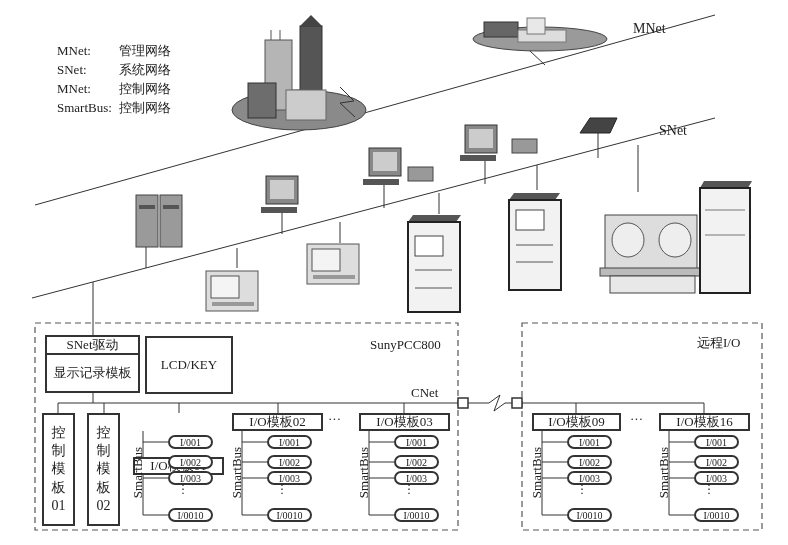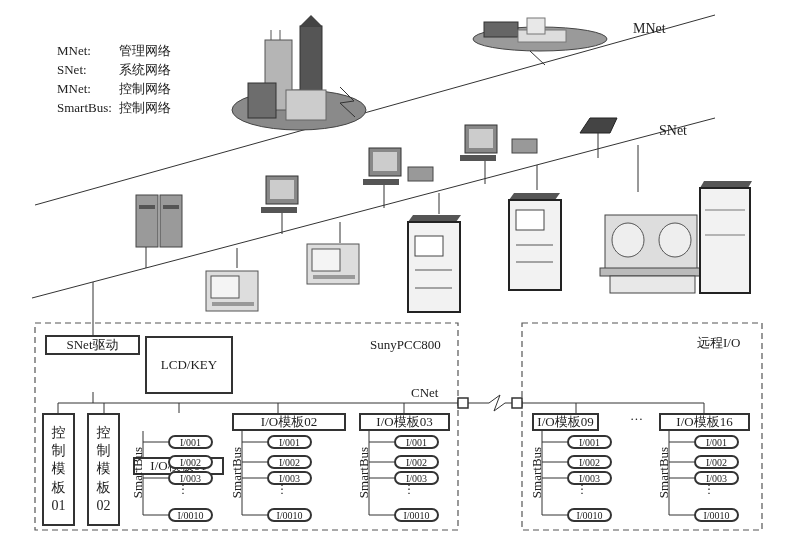--- a/index.html
+++ b/index.html
@@ -188,20 +188,21 @@
     <span class="t legend-key" style="left:37px;top:63px;">SNet:</span>
     <span class="t legend-val" style="left:119px;top:63px;">系统网络</span>
     <span class="t legend-key" style="left:37px;top:82px;">MNet:</span>
     <span class="t legend-val" style="left:119px;top:82px;">控制网络</span>
     <span class="t legend-key" style="left:37px;top:101px;">SmartBus:</span>
     <span class="t legend-val" style="left:119px;top:101px;">控制网络</span>
   </div>
 
   <span class="t" style="left:370px;top:338px;font-size:13px;">SunyPCC800</span>
   <div class="box" style="left:45px;top:335px;width:95px;height:20px;font-size:13px;">SNet驱动</div>
+  <div class="box" style="left:45px;top:353px;width:95px;height:40px;font-size:13px;">显示记录模板</div>
   <div class="box" style="left:145px;top:336px;width:88px;height:58px;font-size:13px;text-align:right;">LCD/KEY</div>
 
   <div class="box" style="left:42px;top:413px;width:33px;height:113px;font-size:14px;white-space:pre-line;line-height:1.3;">控
 制
 模
 板
 01</div>
   <div class="box" style="left:87px;top:413px;width:33px;height:113px;font-size:14px;white-space:pre-line;line-height:1.3;">控
 制
 模
@@ -214,35 +215,35 @@
   <span class="t" style="left:697px;top:336px;font-size:13px;">远程I/O</span>
 
   <div id="io-groups">
       <div class="box iob" style="left: 133px; top: 413px; width: 91px; height: 18px; margin-top: 44px;">I/O模板01</div>
       <span class="t vlab" style="left: 109px; top: 466px; width: 56px; text-align: center;">SmartBus</span>
       <div class="box io" style="left: 168px; top: 435px; width: 45px; height: 14px;">I/001</div>
       <div class="box io" style="left: 168px; top: 455px; width: 45px; height: 14px;">I/002</div>
       <div class="box io" style="left: 168px; top: 471px; width: 45px; height: 14px;">I/003</div>
       <span class="t" style="left: 177px; top: 483px; font-size: 12px;">⋮</span>
       <div class="box io" style="left: 168px; top: 508px; width: 45px; height: 14px;">I/0010</div>
-      <div class="box iob" style="left: 232px; top: 413px; width: 114px; height: 18px;">I/O模板02</div>
+      <div class="box iob" style="left: 232px; top: 413px; width: 91px; height: 18px;">I/O模板02</div>
       <span class="t vlab" style="left: 208px; top: 466px; width: 56px; text-align: center;">SmartBus</span>
       <div class="box io" style="left: 267px; top: 435px; width: 45px; height: 14px;">I/001</div>
       <div class="box io" style="left: 267px; top: 455px; width: 45px; height: 14px;">I/002</div>
       <div class="box io" style="left: 267px; top: 471px; width: 45px; height: 14px;">I/003</div>
       <span class="t" style="left: 276px; top: 483px; font-size: 12px;">⋮</span>
       <div class="box io" style="left: 267px; top: 508px; width: 45px; height: 14px;">I/0010</div>
       <div class="box iob" style="left: 359px; top: 413px; width: 91px; height: 18px;">I/O模板03</div>
       <span class="t vlab" style="left: 335px; top: 466px; width: 56px; text-align: center;">SmartBus</span>
       <div class="box io" style="left: 394px; top: 435px; width: 45px; height: 14px;">I/001</div>
       <div class="box io" style="left: 394px; top: 455px; width: 45px; height: 14px;">I/002</div>
       <div class="box io" style="left: 394px; top: 471px; width: 45px; height: 14px;">I/003</div>
       <span class="t" style="left: 403px; top: 483px; font-size: 12px;">⋮</span>
       <div class="box io" style="left: 394px; top: 508px; width: 45px; height: 14px;">I/0010</div>
-      <div class="box iob" style="left: 532px; top: 413px; width: 67px; height: 18px;">I/O模板09</div>
+      <div class="box iob" style="left: 532px; top: 413px; width: 89px; height: 18px;">I/O模板09</div>
       <span class="t vlab" style="left: 508px; top: 466px; width: 56px; text-align: center;">SmartBus</span>
       <div class="box io" style="left: 567px; top: 435px; width: 45px; height: 14px;">I/001</div>
       <div class="box io" style="left: 567px; top: 455px; width: 45px; height: 14px;">I/002</div>
       <div class="box io" style="left: 567px; top: 471px; width: 45px; height: 14px;">I/003</div>
       <span class="t" style="left: 576px; top: 483px; font-size: 12px;">⋮</span>
       <div class="box io" style="left: 567px; top: 508px; width: 45px; height: 14px;">I/0010</div>
       <div class="box iob" style="left: 659px; top: 413px; width: 91px; height: 18px;">I/O模板16</div>
       <span class="t vlab" style="left: 635px; top: 466px; width: 56px; text-align: center;">SmartBus</span>
       <div class="box io" style="left: 694px; top: 435px; width: 45px; height: 14px;">I/001</div>
       <div class="box io" style="left: 694px; top: 455px; width: 45px; height: 14px;">I/002</div>

